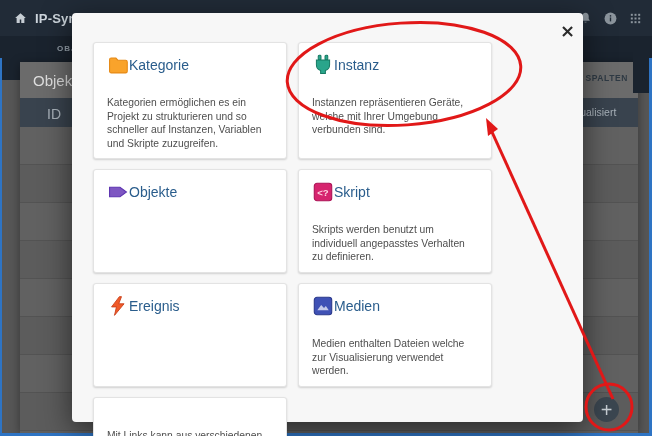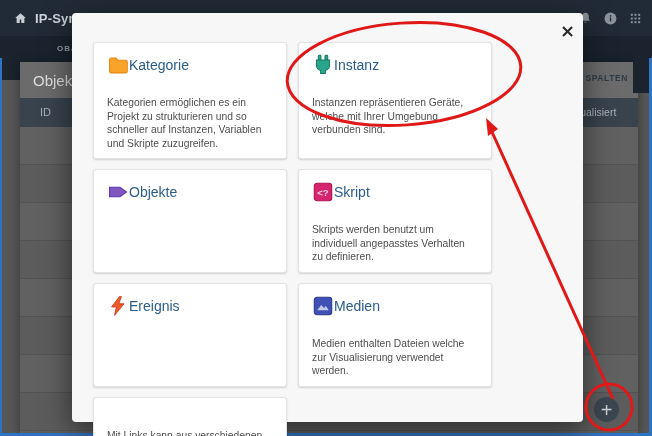--- a/index.html
+++ b/index.html
@@ -17,21 +17,21 @@
   .navtab{position:absolute;left:57px;top:8px;font-size:8px;font-weight:bold;letter-spacing:1px;color:#96a1ab;}
   .tr-block{position:absolute;left:633px;top:36px;width:19px;height:57px;background:#1a232e;z-index:2;}
 
   .panel{position:absolute;left:20px;top:62px;width:618px;bottom:3px;background:#5f5f5f;
          box-shadow:0 2px 10px rgba(0,0,0,.4);z-index:1;}
   .panel-title-bar{height:36px;background:#6b6b6b;position:relative;display:flex;align-items:center;}
   .panel-title{color:#dedede;font-size:15px;margin-left:13px;white-space:nowrap;}
   .spalten-btn{position:absolute;right:5px;top:7px;display:flex;align-items:flex-start;gap:4px;
                color:#2f3a44;font-size:8.5px;font-weight:bold;letter-spacing:.6px;padding:4px 5px;}
   .table-head{height:29px;background:#39434e;position:relative;}
-  .col-id{position:absolute;left:20px;top:8px;color:#a9b2ba;font-size:11px;}
+  .col-id{position:absolute;left:27px;top:8px;color:#a9b2ba;font-size:14px;}
   .col-updated{position:absolute;left:545px;top:8px;color:#a9b2ba;font-size:10.5px;white-space:nowrap;}
   .rows .row{height:37px;border-bottom:1px solid #535353;background:#616161;}
   .rows .row:nth-child(even){background:#5c5c5c;}
 
   .fab{position:absolute;left:594px;top:397px;width:25px;height:25px;border-radius:50%;
        background:#3b4650;color:#c9d0d6;display:flex;align-items:center;justify-content:center;
        font-size:20px;line-height:1;z-index:6;cursor:pointer;user-select:none;}
 
   
   .bord-l{position:absolute;left:0;top:58px;bottom:0;width:2px;background:#2e74c4;z-index:7;}

